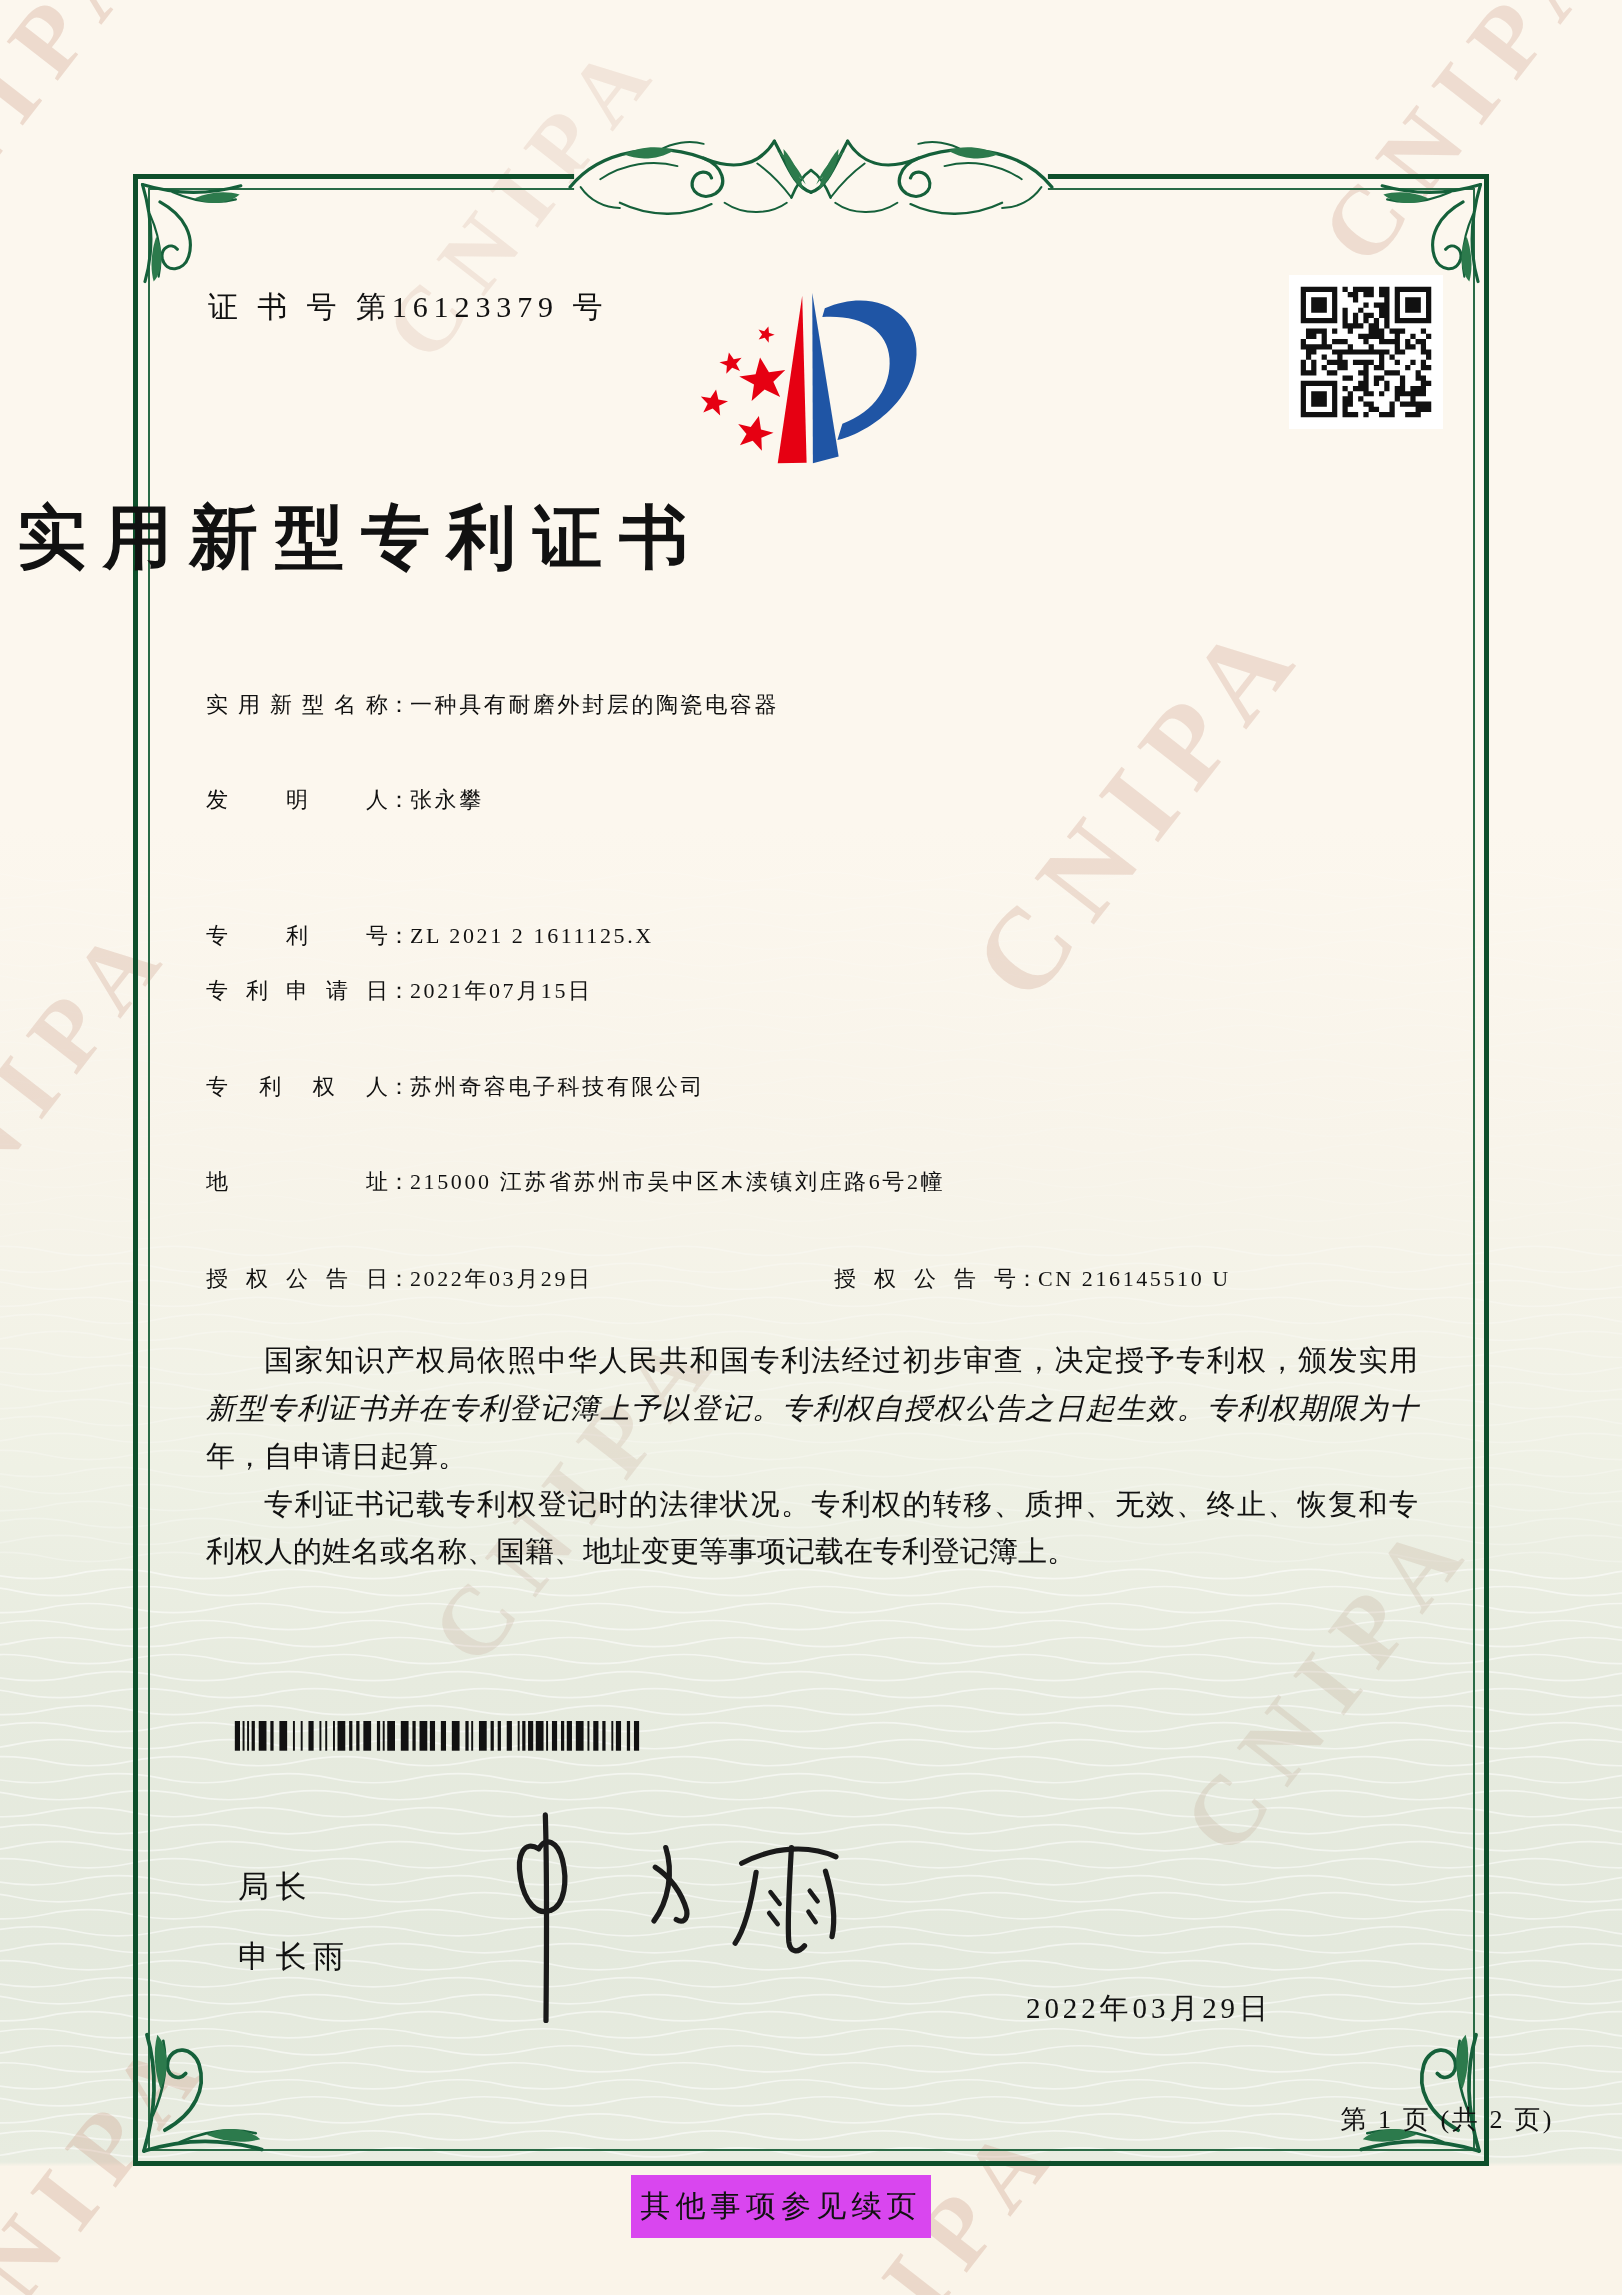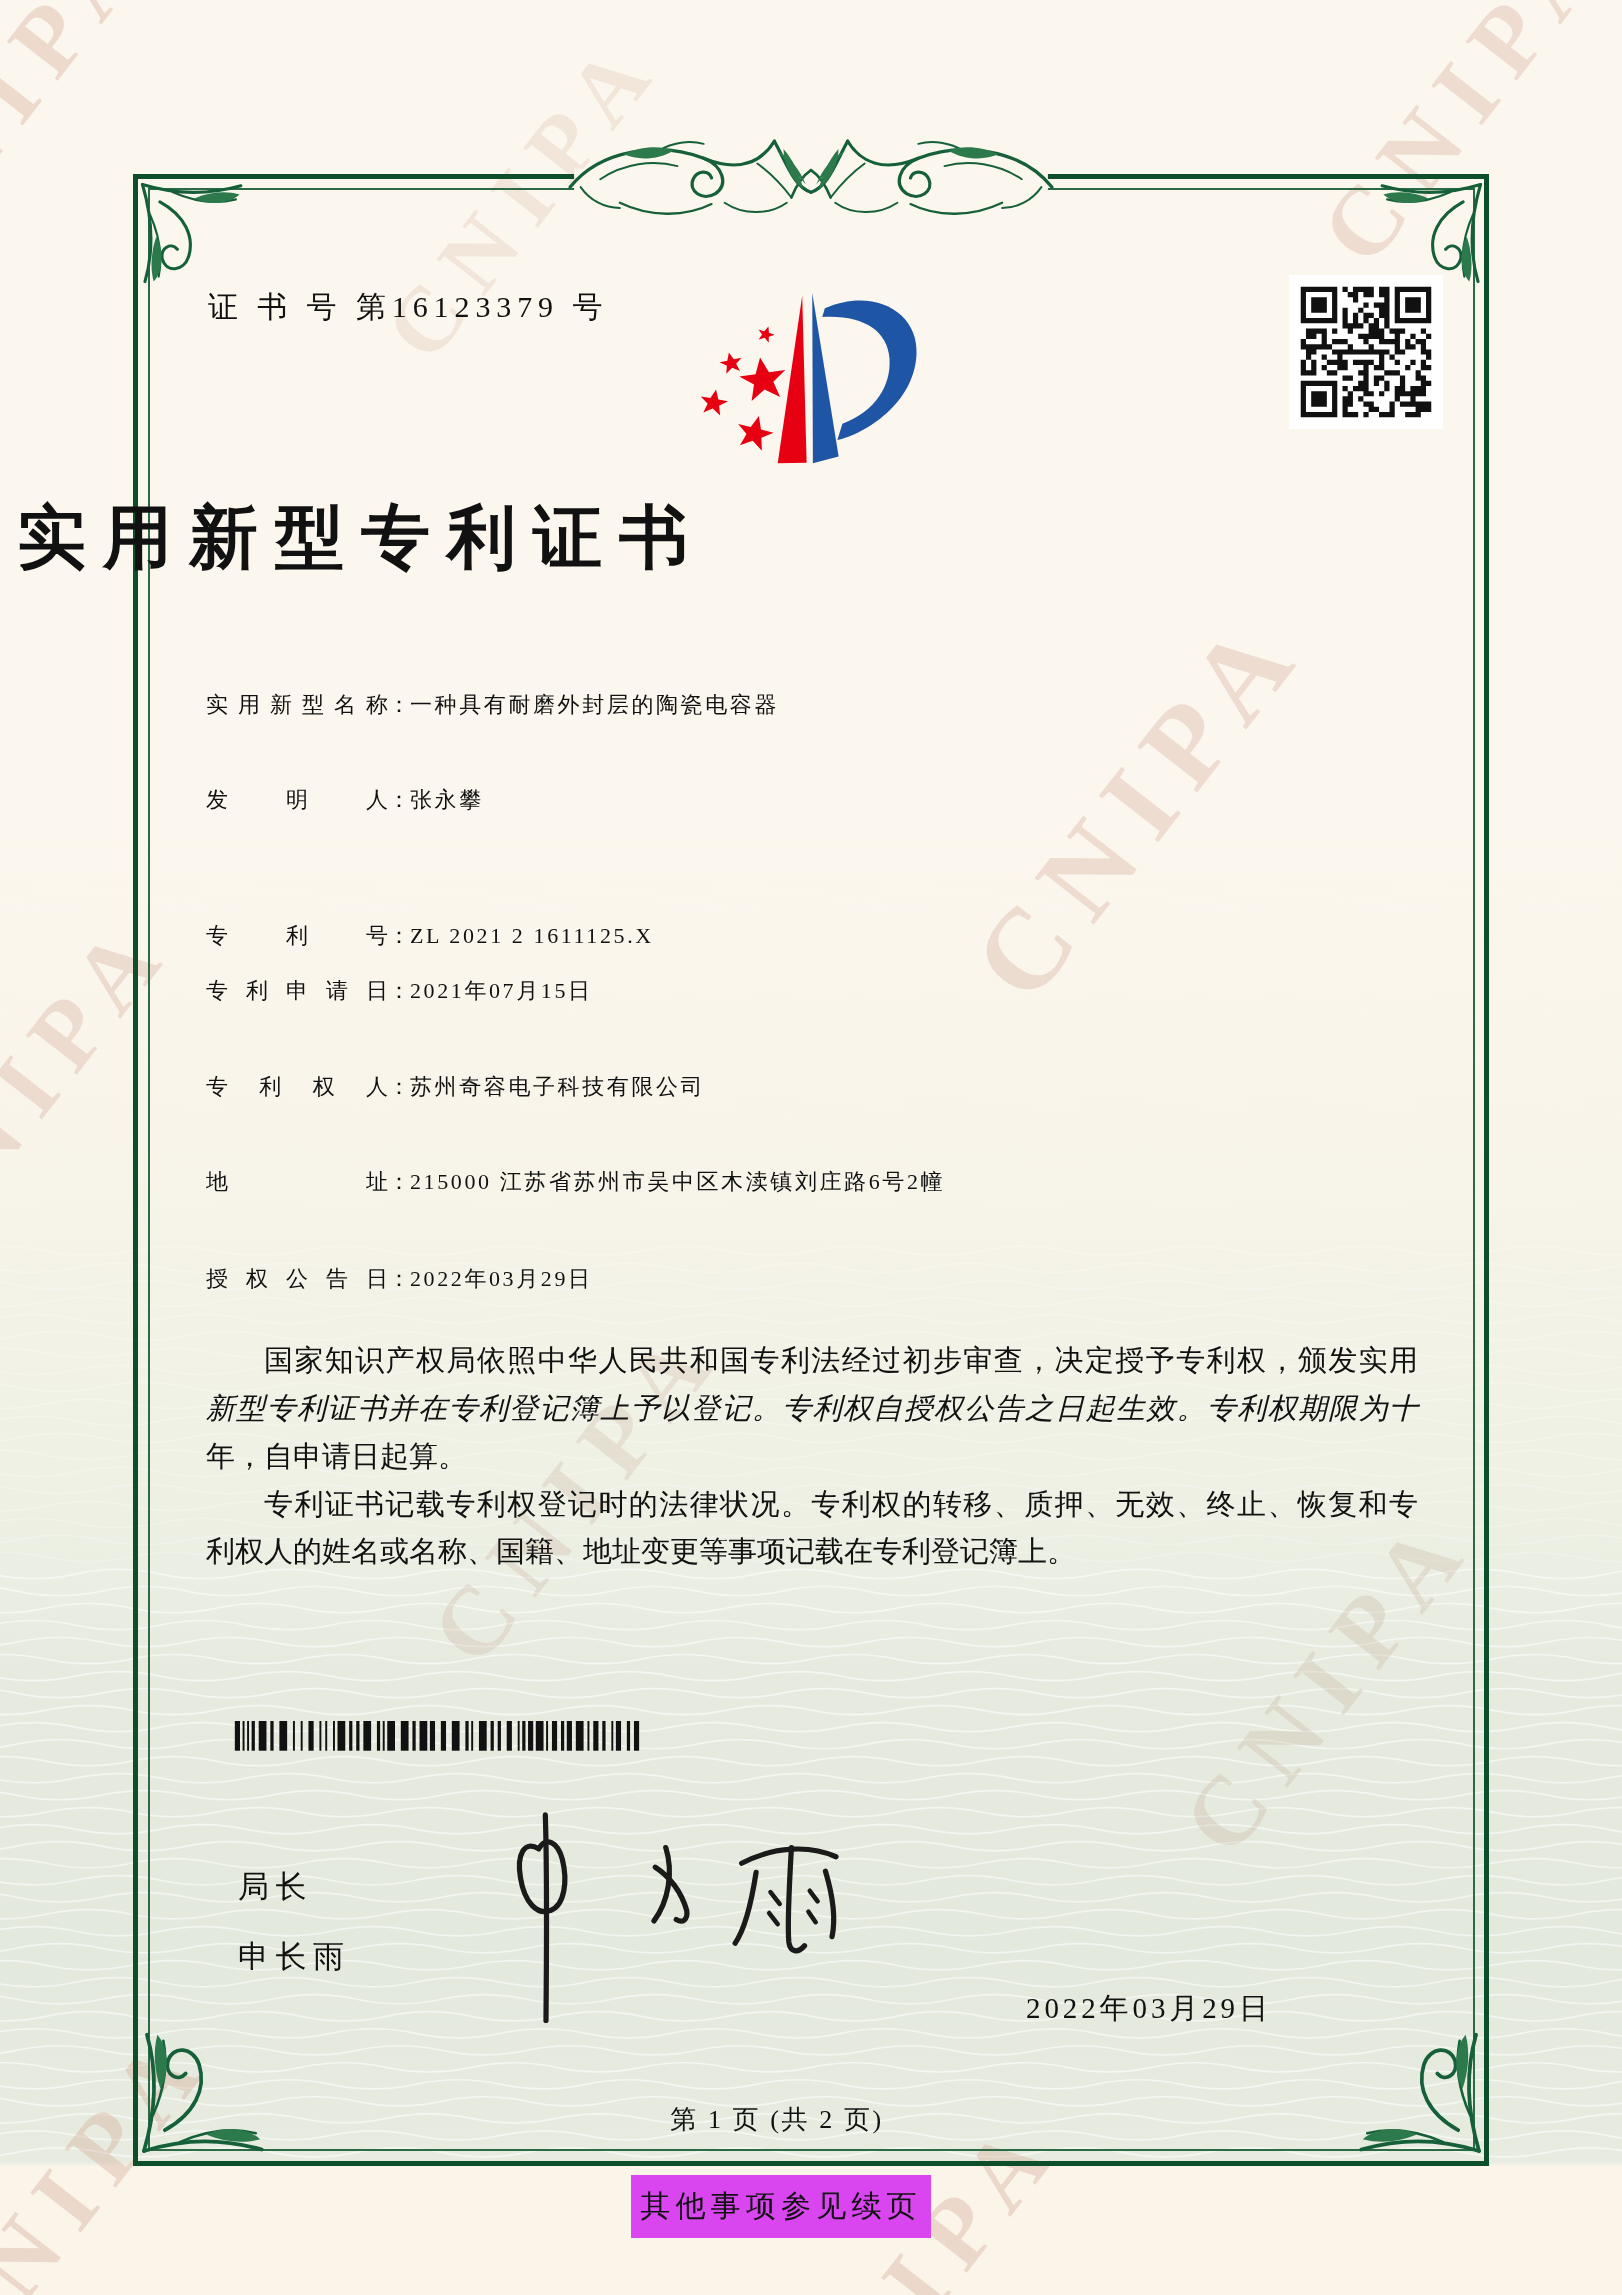--- a/index.html
+++ b/index.html
@@ -33,21 +33,21 @@
   .row{left:206px;width:1212px;font-size:22px;white-space:nowrap;}
   .flabel{display:inline-block;width:182px;text-align:justify;text-align-last:justify;}
   .fvalue{letter-spacing:2.6px;}
   .grp2{position:absolute;left:628px;top:0;white-space:nowrap;}
   .jline{position:absolute;left:206px;width:1212px;font-size:29px;line-height:48px;
          text-align:justify;text-align-last:justify;word-break:break-all;}
   .jline.last{text-align-last:left;}
   .jline.indent{padding-left:58px;width:1154px;}
   .sig-label{left:238px;font-size:31px;letter-spacing:6.5px;}
   .date{left:1026px;top:1989px;font-size:29px;letter-spacing:3.9px;}
-  .pageinfo{left:0;right:69px;top:2102px;text-align:center;font-size:26px;letter-spacing:2.6px;}
+  .pageinfo{left:0;right:69px;top:2102px;text-align:right;font-size:26px;letter-spacing:2.6px;}
   .note-box{left:631px;top:2175px;width:300px;height:63px;background:#d946ef;
             display:flex;align-items:center;justify-content:center;}
   .note-box span{font-size:30px;letter-spacing:5.2px;}
 </style>
 </head>
 <body>
 
 <svg class="abs waves" width="1623" height="2295" id="waves" viewBox="0 0 2480 3508">
     <path d="M-105,1340 Q-40,1326 25,1340 Q90,1354 155,1340 Q220,1326 285,1340 Q350,1354 415,1340 Q480,1326 545,1340 Q610,1354 675,1340 Q740,1326 805,1340 Q870,1354 935,1340 Q1000,1326 1065,1340 Q1130,1354 1195,1340 Q1260,1326 1325,1340 Q1390,1354 1455,1340 Q1520,1326 1585,1340 Q1650,1354 1715,1340 Q1780,1326 1845,1340 Q1910,1354 1975,1340 Q2040,1326 2105,1340 Q2170,1354 2235,1340 Q2300,1326 2365,1340 Q2430,1354 2495,1340 Q2560,1326 2625,1340" fill="none" stroke="#ffffff" stroke-width="2.6" stroke-opacity="0.12"></path>
     <path d="M-60,1366 Q5,1380 70,1366 Q135,1352 200,1366 Q265,1380 330,1366 Q395,1352 460,1366 Q525,1380 590,1366 Q655,1352 720,1366 Q785,1380 850,1366 Q915,1352 980,1366 Q1045,1380 1110,1366 Q1175,1352 1240,1366 Q1305,1380 1370,1366 Q1435,1352 1500,1366 Q1565,1380 1630,1366 Q1695,1352 1760,1366 Q1825,1380 1890,1366 Q1955,1352 2020,1366 Q2085,1380 2150,1366 Q2215,1352 2280,1366 Q2345,1380 2410,1366 Q2475,1352 2540,1366 Q2605,1380 2670,1366" fill="none" stroke="#ffffff" stroke-width="2.6" stroke-opacity="0.12"></path>
@@ -217,20 +217,23 @@
   <span class="flabel">专利申请日</span><span>：</span><span class="fvalue">2021年07月15日</span>
 </div>
 <div class="abs content row" style="top:1072px;">
   <span class="flabel">专利权人</span><span></span><span>：</span><span class="fvalue">苏州奇容电子科技有限公司</span>
 </div>
 <div class="abs content row" style="top:1167px;">
   <span class="flabel">地址</span><span>：</span><span class="fvalue">215000 江苏省苏州市吴中区木渎镇刘庄路6号2幢</span>
 </div>
 <div class="abs content row" style="top:1264px;">
   <span class="flabel">授权公告日</span><span>：</span><span class="fvalue">2022年03月29日</span>
+  <span class="grp2">
+    <span class="flabel">授权公告号</span><span>：</span><span class="fvalue">CN 216145510 U</span>
+  </span>
 </div>
 
 <div class="abs content jline indent" style="top:1336px;">国家知识产权局依照中华人民共和国专利法经过初步审查，决定授予专利权，颁发实用</div>
 <div class="abs content jline" style="top:1384px;font-style:italic;">新型专利证书并在专利登记簿上予以登记。专利权自授权公告之日起生效。专利权期限为十</div>
 <div class="abs content jline last" style="top:1432px;">年，自申请日起算。</div>
 <div class="abs content jline indent" style="top:1480px;">专利证书记载专利权登记时的法律状况。专利权的转移、质押、无效、终止、恢复和专</div>
 <div class="abs content jline last" style="top:1527px;">利权人的姓名或名称、国籍、地址变更等事项记载在专利登记簿上。</div>
 
 <svg class="abs content" style="left:232px;top:1721px;" width="419" height="31" id="barcode" viewBox="0 0 640 48">
     <rect x="0" y="0" width="8" height="46" fill="#111"></rect>

